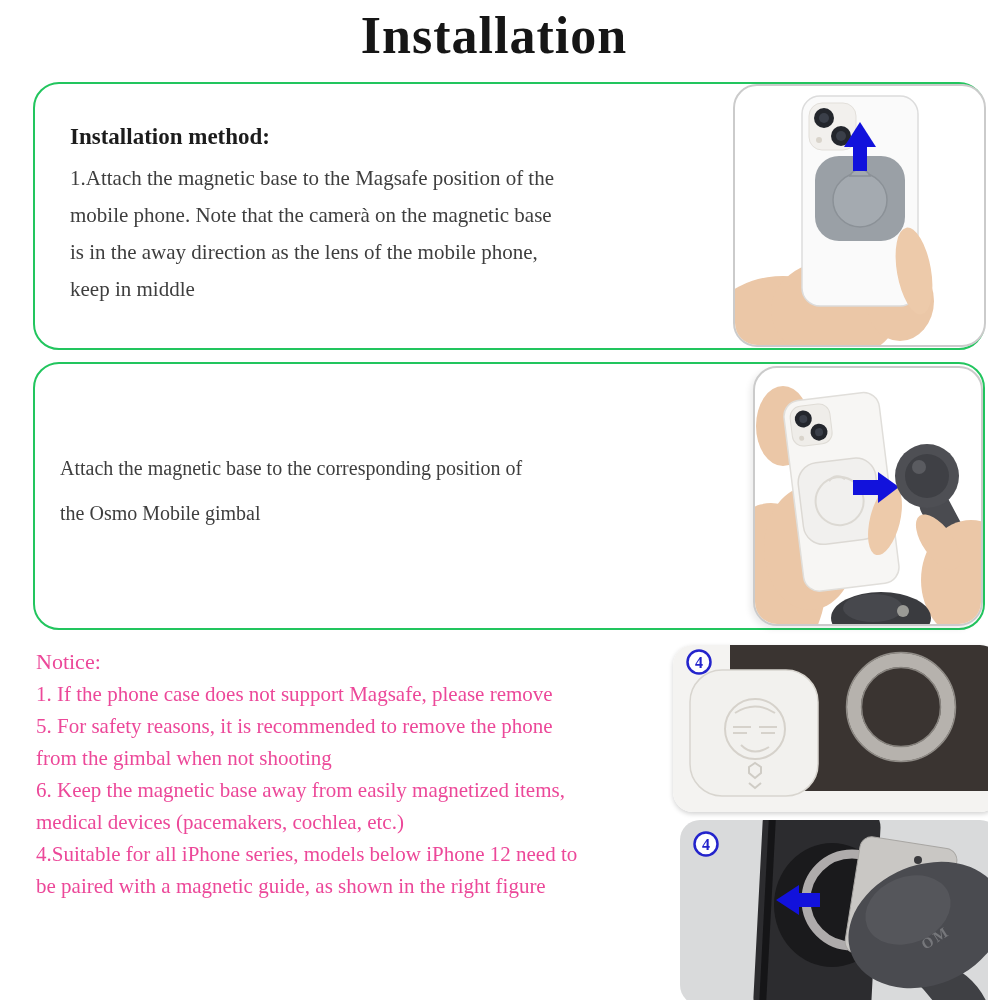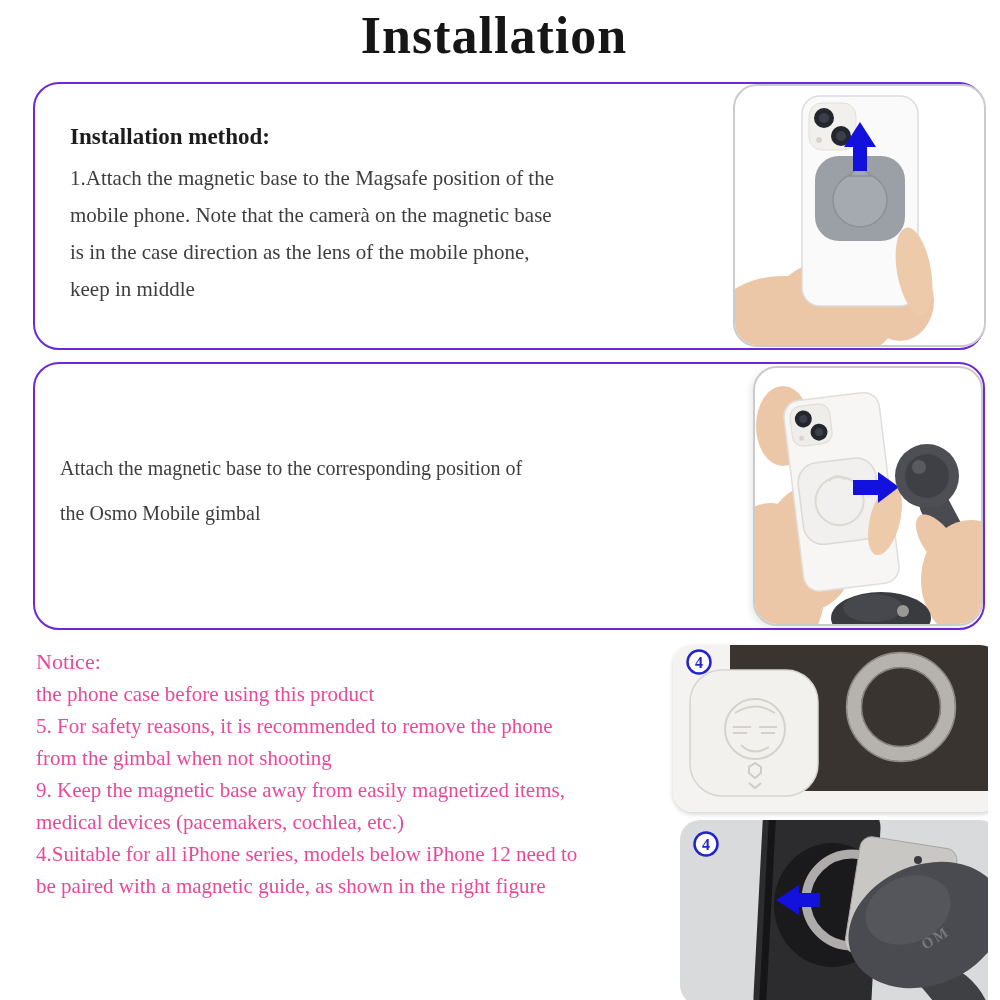--- a/index.html
+++ b/index.html
@@ -6,21 +6,21 @@
   .page{
     position:relative;width:952px;height:1000px;background:#ffffff;
     font-family:Liberation Serif, serif;overflow:hidden;padding-left:36px;
   }
   .page-title{
     position:absolute;top:6px;left:0;width:100%;text-align:center;
     font-size:52px;font-weight:700;color:#161616;margin:0;letter-spacing:1px;
   }
   .box{
     position:absolute;left:33px;width:952px;height:268px;
-    border:2px solid #6d28d9;border-radius:26px;background:#ffffff;box-sizing:border-box;
+    border:2px solid #22c55e;border-radius:26px;background:#ffffff;box-sizing:border-box;
   }
   .box1{top:82px;}
   .box2{top:362px;}
   .box-content1{position:absolute;left:35px;top:40px;}
   .box-content1 h2{margin:0 0 10px 0;font-size:23px;font-weight:700;color:#1c1c1c;}
   .box-content1 p{margin:0;font-size:21px;line-height:37px;color:#3e3e3e;}
   .box-content2{position:absolute;left:25px;top:82px;}
   .box-content2 p{margin:0;font-size:20px;line-height:45px;color:#3e3e3e;}
   .photo{position:absolute;margin:0;overflow:hidden;background:#fff;box-sizing:border-box;}
   .photo svg{display:block;width:100%;height:100%;}
@@ -37,21 +37,21 @@
 
 <div class="page">
 
   <h1 class="page-title">Installation</h1>
 
   <section class="box box1">
     <div class="box-content1">
       <h2>Installation method:</h2>
       <p>1.Attach the magnetic base to the Magsafe position of the</p>
       <p>mobile phone. Note that the camerà on the magnetic base</p>
-      <p>is in the case direction as the lens of the mobile phone,</p>
+      <p>is in the away direction as the lens of the mobile phone,</p>
       <p>keep in middle</p>
     </div>
   </section>
 
   <figure class="photo photo1">
     <svg viewBox="0 0 249 259">
       <g fill="#ebc7a7">
         <ellipse cx="48" cy="254" rx="80" ry="64"></ellipse>
         <ellipse cx="100" cy="224" rx="64" ry="50"></ellipse>
         <ellipse cx="165" cy="215" rx="34" ry="40"></ellipse>
@@ -128,24 +128,24 @@
       <g>
         <ellipse cx="126" cy="250" rx="50" ry="26" fill="#3a3b3f"></ellipse>
         <ellipse cx="118" cy="240" rx="30" ry="14" fill="#47484d"></ellipse>
         <circle cx="148" cy="243" r="6" fill="#9a9a95"></circle>
       </g>
     </svg>
   </figure>
 
   <div class="notice">
     <p class="notice-heading">Notice:</p>
-    <p>the phone case before using this product</p>
+    <p>1. If the phone case does not support Magsafe, please remove</p>
     <p>5. For safety reasons, it is recommended to remove the phone</p>
     <p>from the gimbal when not shooting</p>
-    <p>9. Keep the magnetic base away from easily magnetized items,</p>
+    <p>6. Keep the magnetic base away from easily magnetized items,</p>
     <p>medical devices (pacemakers, cochlea, etc.)</p>
     <p>4.Suitable for all iPhone series, models below iPhone 12 need to</p>
     <p>be paired with a magnetic guide, as shown in the right figure</p>
   </div>
 
   <figure class="photo photo3">
     <svg viewBox="0 0 327 167">
       <rect width="327" height="167" fill="#f4f3f1"></rect>
       <rect x="57" y="0" width="270" height="146" fill="#3a3431"></rect>
       <g>

